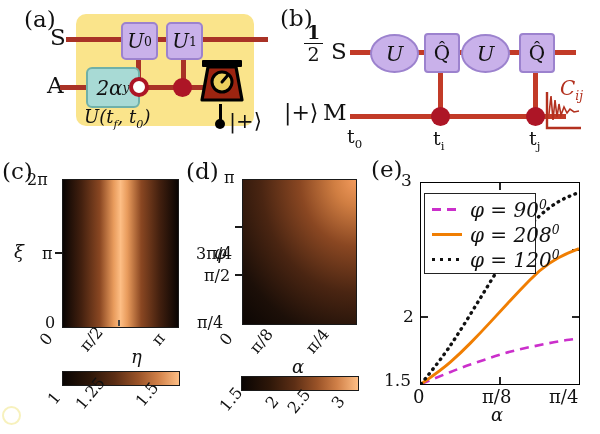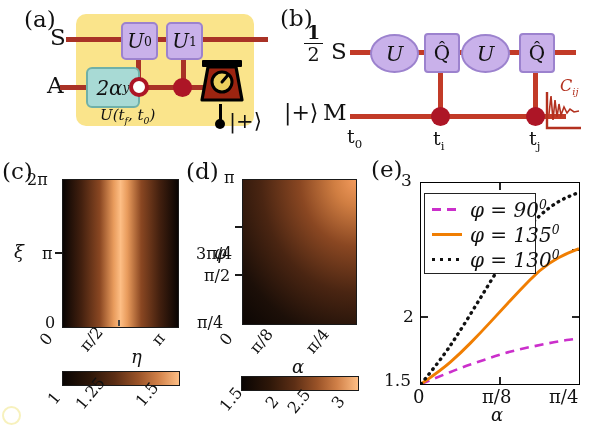--- a/index.html
+++ b/index.html
@@ -85,21 +85,21 @@
 
   <svg class="abs" style="left:198px;top:56px;" width="48" height="50" viewBox="0 0 48 50">
     <rect x="4" y="4" width="40" height="7" rx="1" fill="#000"></rect>
     <path d="M10 11 L38 11 L44 44 L4 44 Z" fill="#9C2410" stroke="#000" stroke-width="3.2" stroke-linejoin="round"></path>
     <circle cx="24" cy="26" r="10" fill="#EBD05E" stroke="#000" stroke-width="3"></circle>
     <line x1="24" y1="26" x2="30" y2="19" stroke="#000" stroke-width="3" stroke-linecap="round"></line>
   </svg>
   <div class="abs" style="left:219px;top:104px;width:2.6px;height:18px;background:#000;"></div>
   <div class="abs" style="left:215px;top:119px;width:10px;height:10px;border-radius:50%;background:#000;"></div>
 
-  <div class="abs it" style="left:100px;top:106px;font-size:15px;">
+  <div class="abs it" style="left:84px;top:106px;font-size:18px;">
     <span>U</span><span>(t</span><sub>f</sub><span>, t</span><sub>0</sub><span>)</span>
   </div>
   <div class="abs" style="left:229px;top:109px;font-size:21px;">|+⟩</div>
 
   <div class="abs plabel" style="left:280px;top:5px;">(b)</div>
   <div class="frac" style="left:304px;top:23px;">
     <div class="num">1</div>
     <div class="den">2</div>
   </div>
   <div class="abs plabel" style="left:331px;top:38px;">S</div>
@@ -136,21 +136,21 @@
     <span>t</span><sub>i</sub>
   </div>
   <div class="abs" style="left:529px;top:127px;font-size:19px;">
     <span>t</span><sub>j</sub>
   </div>
 
   <svg class="abs" style="left:541px;top:90px;" width="42" height="42" viewBox="0 0 42 42">
     <path d="M6 2 L6 38 L40 38" fill="none" stroke="var(--signal-red)" stroke-width="2.4"></path>
     <path d="M8 24 L10 6 L12 30 L14 10 L16 27 L18 14 L20 25 L23 17 L26 23 L29 19 L33 22 L38 21" fill="none" stroke="var(--signal-red)" stroke-width="1.6"></path>
   </svg>
-  <div class="abs it" style="left:560px;top:76px;font-size:16px;color:var(--signal-red);">
+  <div class="abs it" style="left:560px;top:76px;font-size:20px;color:var(--signal-red);">
     <span>C</span><sub>ij</sub>
   </div>
 
   <div class="abs plabel" style="left:2px;top:158px;">(c)</div>
   <div class="ticklbl" style="left:27px;top:170px;">2π</div>
   <div class="ticklbl it" style="left:14px;top:241px;font-size:18px;">ξ</div>
   <div class="ticklbl" style="left:42px;top:244px;">π</div>
   <div class="ticklbl" style="left:45px;top:313px;">0</div>
 
   <div class="heatmap hm-c" style="left:62px;top:179px;width:115px;height:147px;"></div>
@@ -207,25 +207,25 @@
       </svg>
   </div>
 
   <div class="legend" style="left:424px;top:193px;width:96px;">
     <div class="lrow">
       <span class="lsample" style="background: repeating-linear-gradient(90deg, rgb(203, 47, 203) 0px, rgb(203, 47, 203) 9px, transparent 9px, transparent 15px);"></span>
       <span class="llabel it"><span>φ = 90</span><sup>0</sup></span>
     </div>
     <div class="lrow">
       <span class="lsample" style="background: rgb(240, 126, 2);"></span>
-      <span class="llabel it"><span>φ = 135</span><sup>0</sup></span>
+      <span class="llabel it"><span>φ = 208</span><sup>0</sup></span>
     </div>
     <div class="lrow">
       <span class="lsample" style="background: repeating-linear-gradient(90deg, rgb(17, 17, 17) 0px, rgb(17, 17, 17) 3px, transparent 3px, transparent 8px);"></span>
-      <span class="llabel it"><span>φ = 130</span><sup>0</sup></span>
+      <span class="llabel it"><span>φ = 120</span><sup>0</sup></span>
     </div>
   </div>
 
   <div class="ticklbl" style="left:413px;top:386px;font-size:18px;">0</div>
   <div class="ticklbl" style="left:482px;top:386px;font-size:18px;">π/8</div>
   <div class="ticklbl" style="left:549px;top:386px;font-size:18px;">π/4</div>
   <div class="ticklbl it" style="left:491px;top:404px;font-size:18px;">α</div>
 
   <div class="ring" style="left:2px;top:406px;"></div>
 </div>

